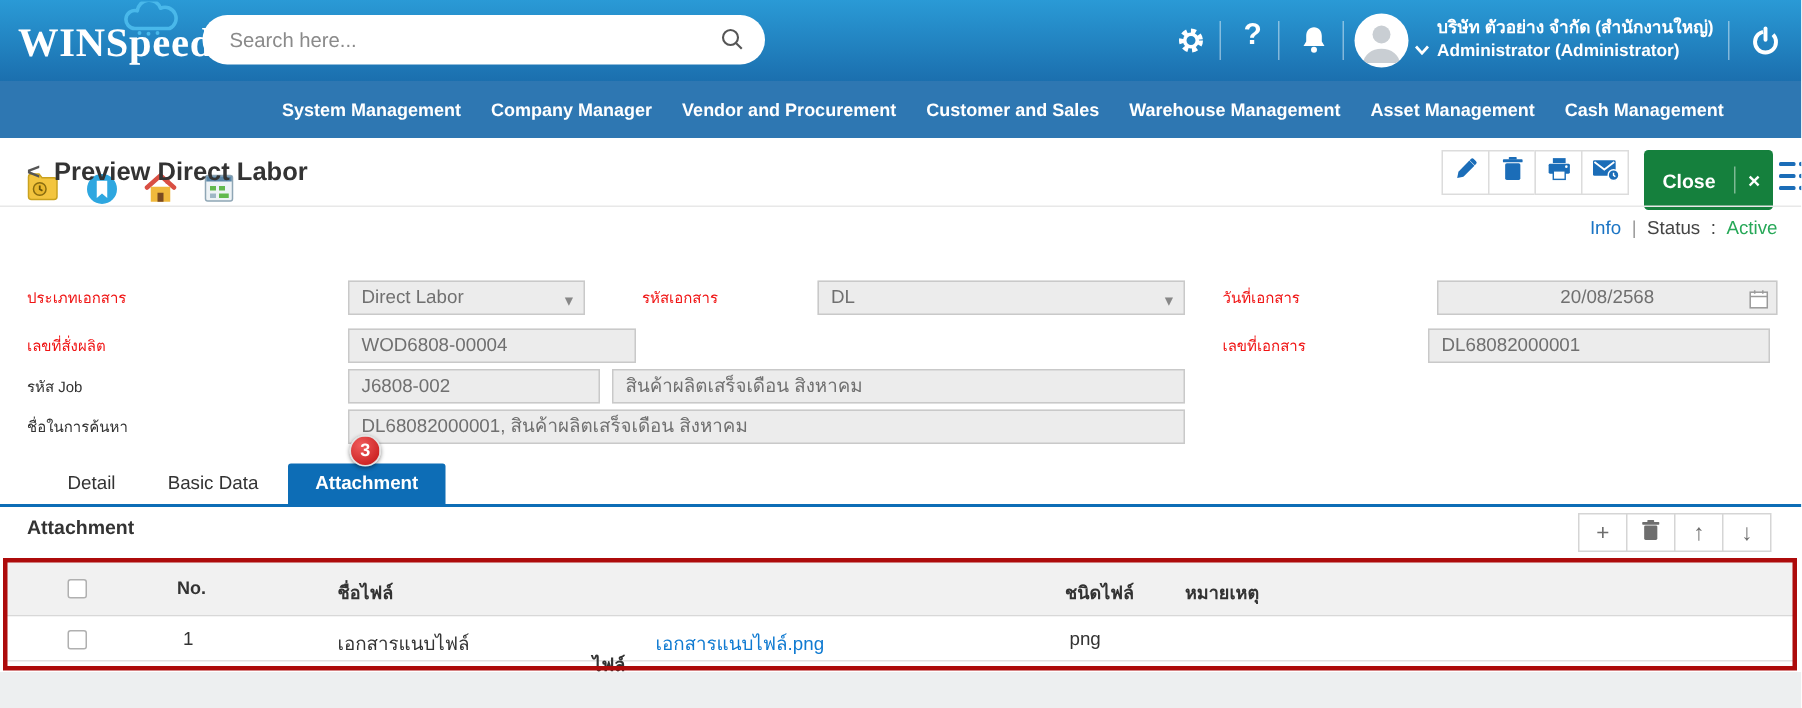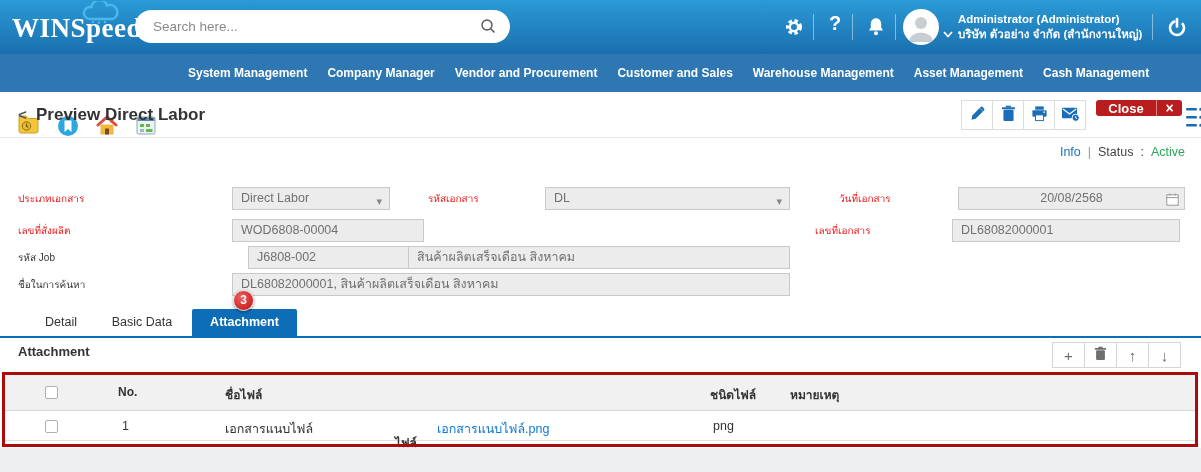--- a/index.html
+++ b/index.html
@@ -29,21 +29,21 @@
   .mb-sep { left:173px; top:59px; width:1px; height:28px; background:#fff; }
   .menu-items { left:188px; top:0; height:38px; display:flex; align-items:center; gap:20px; }
   .menu-item { color:#fff; font-size:12px; font-weight:bold; white-space:nowrap; cursor:pointer; }
 
   
   .pg-header-line { left:0; top:137px; width:1201px; height:1px; background:#e8e8e8; }
   .back-chev { left:18px; top:106px; font-size:15px; font-weight:bold; color:#555; cursor:pointer; }
   .pg-title { left:36px; top:105px; font-size:17px; font-weight:600; color:#333; }
   .btn-group { left:962px; top:100px; display:flex; }
   .ico-btn { width:32px; height:30px; background:#fff; border:1px solid #dcdcdc; margin-left:-1px; display:flex; align-items:center; justify-content:center; cursor:pointer; }
-  .close-btn { left:1096px; top:100px; width:86px; height:16px; background:#b91c1c; border-radius:3px; display:flex; align-items:center; cursor:pointer; }
+  .close-btn { left:1096px; top:100px; width:86px; height:40px; background:#15803d; border-radius:3px; display:flex; align-items:center; cursor:pointer; }
   .close-label { width:60px; text-align:center; color:#fff; font-size:13px; font-weight:bold; }
   .close-div { width:1px; height:18px; background:rgba(255,255,255,.45); }
   .close-x { flex:1; text-align:center; color:#fff; font-size:14px; font-weight:bold; }
   .hamb { left:1186px; top:107px; cursor:pointer; }
 
   
   .status-row { top:145px; right:16px; display:flex; gap:7px; font-size:12.5px; align-items:center; }
   .info-link { color:#1a74c4; cursor:pointer; }
   .sep-txt { color:#999; }
   .status-lbl { color:#444; }
@@ -124,22 +124,22 @@
           <circle cx="18" cy="14" r="6" fill="#c9ced3"></circle>
           <path d="M6 33 a12 9.5 0 0 1 24 0 Z" fill="#c9ced3"></path>
         </svg>
     </span>
     <span class="abs chev">
       <svg width="10" height="7" viewBox="0 0 10 7">
           <path d="M1 1 L5 5.5 L9 1" stroke="#fff" stroke-width="1.8" fill="none"></path>
         </svg>
     </span>
     <div class="abs company">
+      <div>บริษัท ตัวอย่าง จำกัด (สำนักงานใหญ่)</div>
       <div>Administrator (Administrator)</div>
-      <div>บริษัท ตัวอย่าง จำกัด (สำนักงานใหญ่)</div>
     </div>
     <span class="abs tb-sep" style="left:1152px;"></span>
     <span class="abs tb-ico" style="left:1166px;">
       <svg width="22" height="22" viewBox="0 0 22 22">
           <circle cx="11" cy="12" r="7" fill="none" stroke="#fff" stroke-width="2.6" stroke-dasharray="36.5 7.5" transform="rotate(-44 11 12)"></circle>
           <line x1="11" y1="3" x2="11" y2="10.5" stroke="#fff" stroke-width="2.6" stroke-linecap="round"></line>
         </svg>
     </span>
   </div>
 
@@ -249,21 +249,21 @@
   <span class="abs lbl req" style="left:18px;top:191px;">ประเภทเอกสาร</span>
   <div class="abs fld" style="left:232px;top:187px;width:158px;">
     <span>Direct Labor</span>
     <span class="caret">▾</span>
   </div>
   <span class="abs lbl req" style="left:428px;top:191px;">รหัสเอกสาร</span>
   <div class="abs fld" style="left:545px;top:187px;width:245px;">
     <span>DL</span>
     <span class="caret">▾</span>
   </div>
-  <span class="abs lbl req" style="left:815px;top:191px;margin-left:24px;">วันที่เอกสาร</span>
+  <span class="abs lbl req" style="left:815px;top:191px;">วันที่เอกสาร</span>
   <div class="abs fld center" style="left:958px;top:187px;width:227px;">
     <span>20/08/2568</span>
     <span class="cal-ico">
       <svg width="13" height="13" viewBox="0 0 13 13">
           <rect x=".8" y="1.8" width="11.4" height="10.4" fill="#fff" stroke="#9a9a9a"></rect>
           <line x1=".8" y1="4.6" x2="12.2" y2="4.6" stroke="#9a9a9a"></line>
           <line x1="3.8" y1="0.5" x2="3.8" y2="2.8" stroke="#9a9a9a"></line>
           <line x1="9.2" y1="0.5" x2="9.2" y2="2.8" stroke="#9a9a9a"></line>
         </svg>
     </span>
@@ -272,21 +272,21 @@
   <span class="abs lbl req" style="left:18px;top:223px;">เลขที่สั่งผลิต</span>
   <div class="abs fld" style="left:232px;top:219px;width:192px;">
     <span>WOD6808-00004</span>
   </div>
   <span class="abs lbl req" style="left:815px;top:223px;">เลขที่เอกสาร</span>
   <div class="abs fld" style="left:952px;top:219px;width:228px;">
     <span>DL68082000001</span>
   </div>
 
   <span class="abs lbl" style="left:18px;top:250px;">รหัส Job</span>
-  <div class="abs fld" style="left:232px;top:246px;width:168px;margin-left:16px;">
+  <div class="abs fld" style="left:232px;top:246px;width:168px;">
     <span>J6808-002</span>
   </div>
   <div class="abs fld" style="left:408px;top:246px;width:382px;">
     <span>สินค้าผลิตเสร็จเดือน สิงหาคม</span>
   </div>
 
   <span class="abs lbl" style="left:18px;top:277px;">ชื่อในการค้นหา</span>
   <div class="abs fld" style="left:232px;top:273px;width:558px;">
     <span>DL68082000001, สินค้าผลิตเสร็จเดือน สิงหาคม</span>
   </div>

